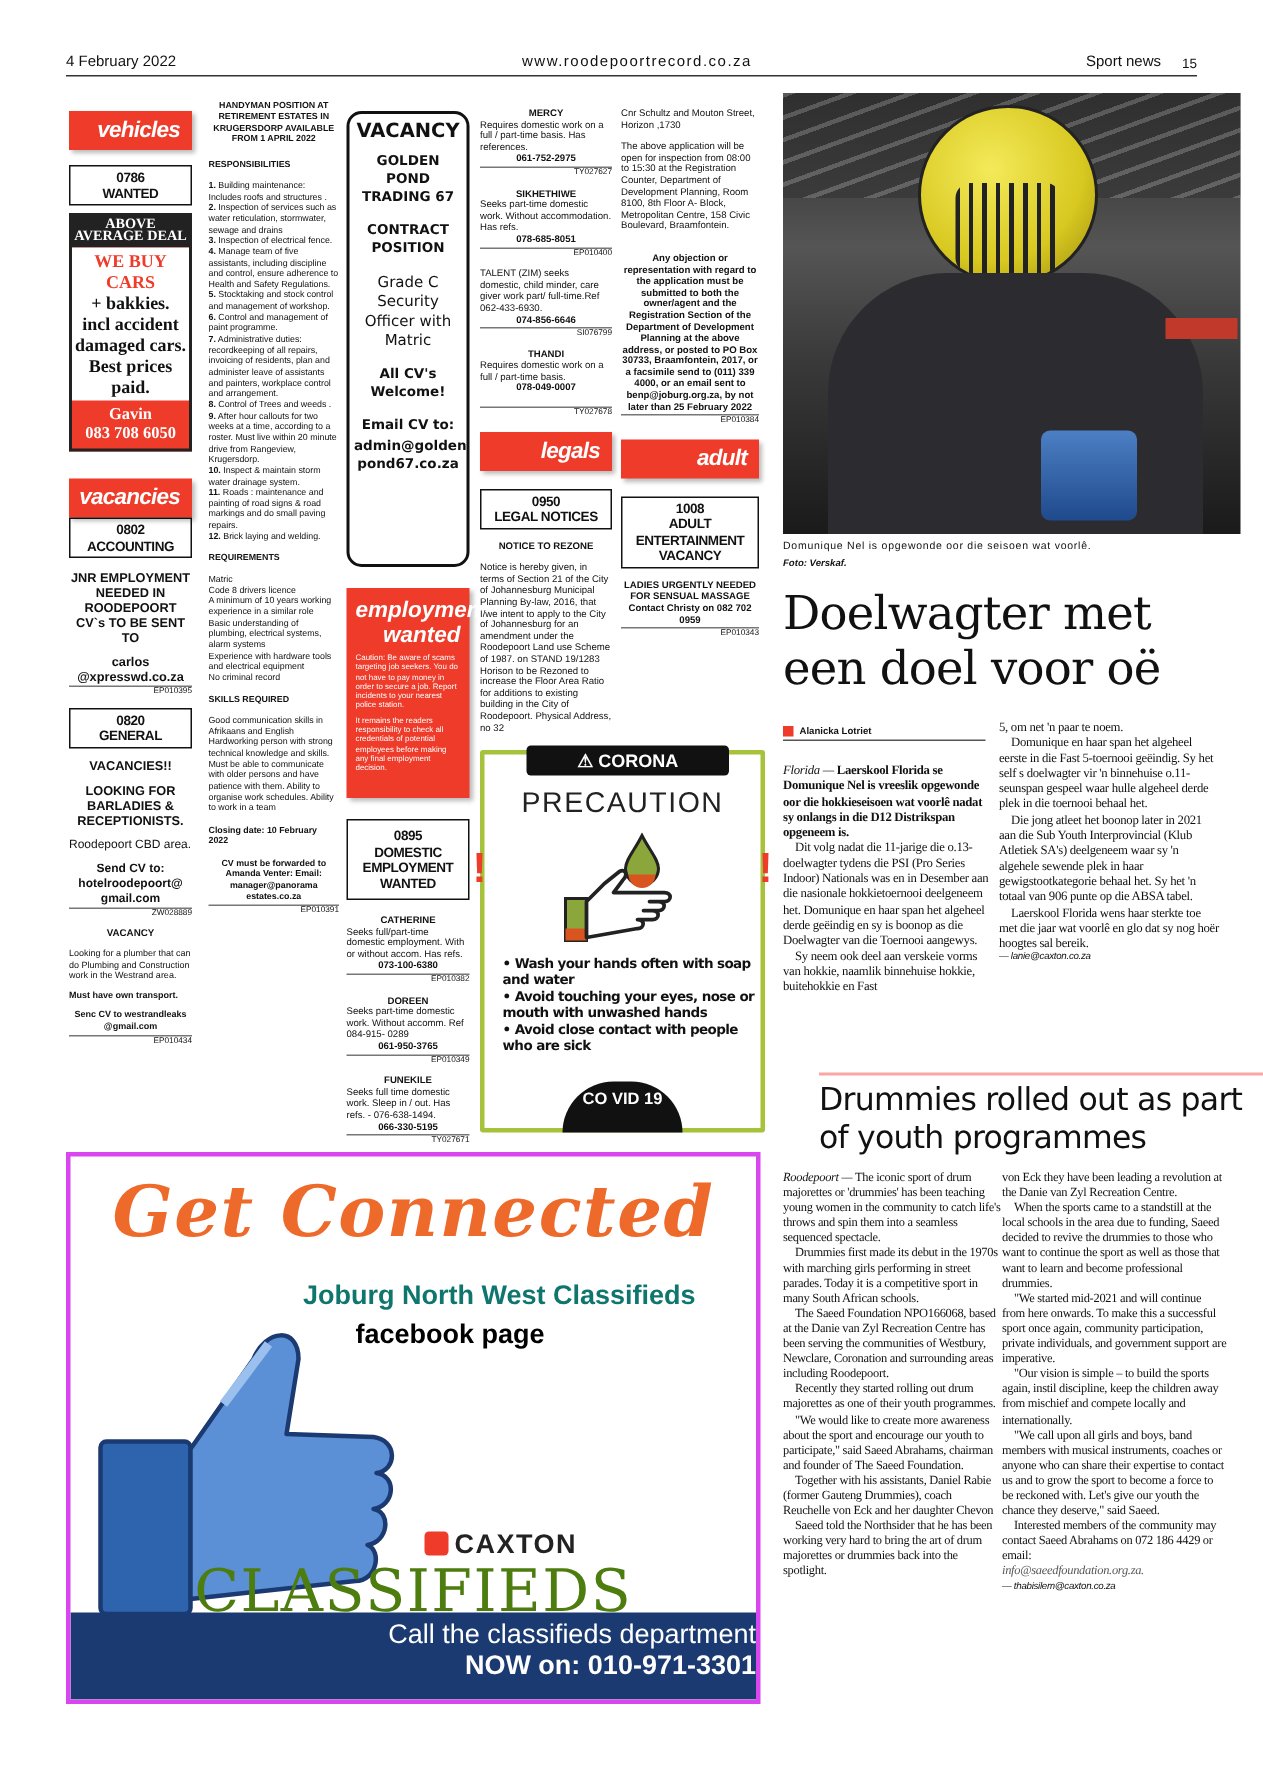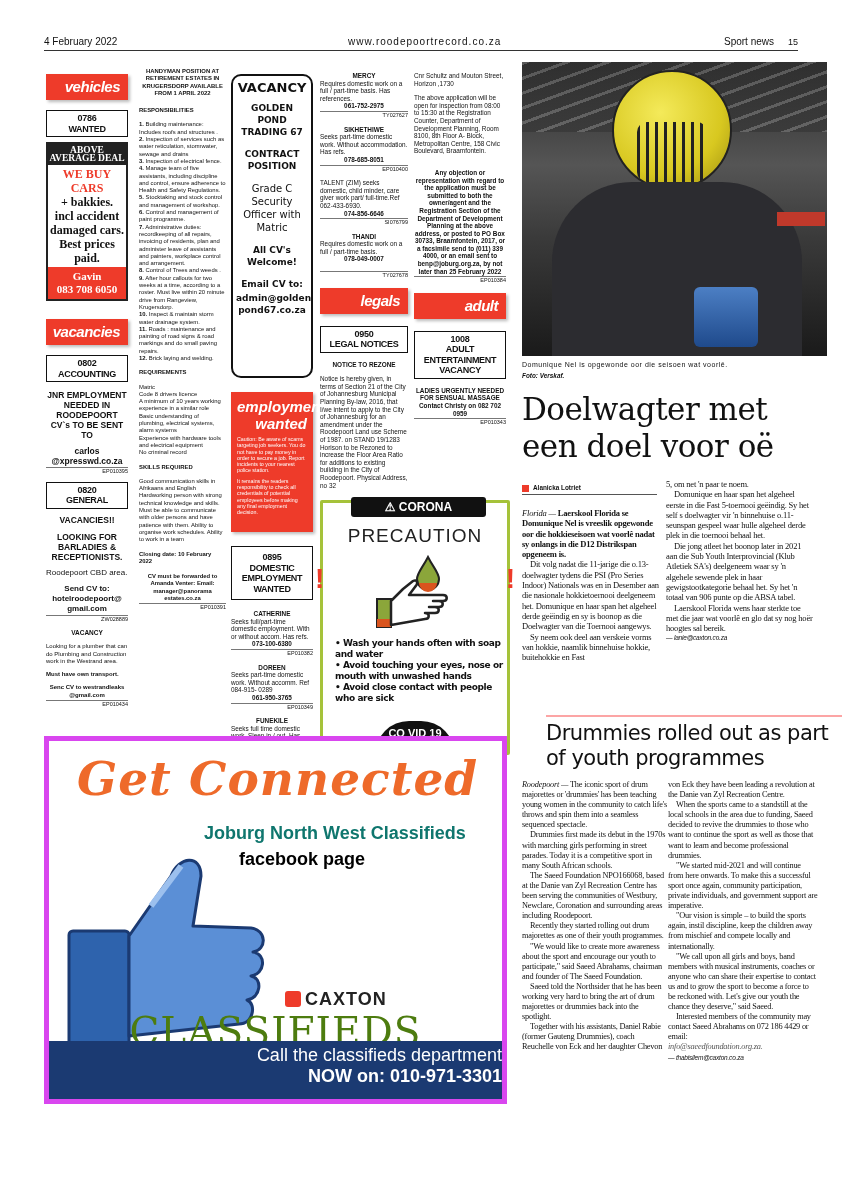--- a/index.html
+++ b/index.html
@@ -31,21 +31,21 @@
 .covid .badge{position:absolute;left:50%;bottom:-3px;transform:translateX(-50%);width:80px;height:34px;background:#111;border-radius:40px 40px 0 0;color:#fff;font-weight:bold;font-size:11px;text-align:center;line-height:11px;padding-top:7px}
 .excl{position:absolute;top:60px;color:#ee3b2a;font-weight:bold;font-size:28px}
 .photo{position:absolute;left:522px;top:62px;width:305px;height:294px;background:linear-gradient(180deg,#2a2a2a 0%,#555 35%,#3a3a3a 60%,#1a1a1a 100%);overflow:hidden}
 .headline{position:absolute;left:522px;top:391px;font-family:"DejaVu Serif",serif;font-size:31px;line-height:37px;color:#111;letter-spacing:-0.5px}
 .byline{position:absolute;left:522px;top:484px;width:135px;border-bottom:1px solid #555;font-size:6.4px;font-weight:bold;padding-bottom:2px}
 .byline .sq{display:inline-block;width:7px;height:7px;background:#ee3b2a;margin-right:4px;vertical-align:middle}
 .serifcol{position:absolute;font-family:"Liberation Serif",serif;font-size:8.5px;line-height:10.3px;text-align:left;letter-spacing:-0.2px}
 .serifcol p{text-indent:8px}
 .serifcol p.ni{text-indent:0}
 .h2{position:absolute;left:546px;top:715px;width:305px;font-family:"DejaVu Sans",sans-serif;font-size:21px;line-height:25px;border-top:2px solid #fca5a5;padding-top:4px;color:#111;letter-spacing:-0.5px}
-.gc{position:absolute;left:44px;top:736px;width:463px;height:368px;border:5px solid #d946ef;background:#fff;overflow:hidden}
+.gc{position:absolute;left:44px;top:768px;width:463px;height:368px;border:3px solid #d946ef;background:#fff;overflow:hidden}
 .gc .script{position:absolute;left:28px;top:10px;font-family:"DejaVu Serif",serif;font-style:italic;font-weight:bold;font-size:47px;color:#ee6a2a;letter-spacing:1px}
 .gc .l1{position:absolute;left:155px;top:82px;font-weight:bold;font-size:18px;color:#0f766e}
 .gc .l2{position:absolute;left:190px;top:108px;font-weight:bold;font-size:18px;color:#000000}
 .gc .caxton{position:absolute;left:236px;top:248px;font-size:18px;font-weight:bold;color:#222;letter-spacing:1px}
 .gc .cax-icon{display:inline-block;width:16px;height:16px;background:#ee3b2a;border-radius:3px;margin-right:4px;vertical-align:-2px}
 .gc .classi{position:absolute;left:0;width:100%;top:268px;text-align:center;font-family:"DejaVu Serif",serif;font-weight:normal;font-size:39px;color:#4d7c0f;letter-spacing:1px}
 .gc .bar{position:absolute;left:0;bottom:0;width:100%;height:58px;background:#1b3a72;color:#fff;text-align:right}
 .gc .bar .a{font-size:18px;padding-top:4px}
 .gc .bar .n{font-size:18px;font-weight:bold}
 </style>
@@ -72,21 +72,21 @@
       <div>incl accident</div>
       <div>damaged cars.</div>
       <div>Best prices paid.</div>
     </div>
     <div class="bot">
       <div>Gavin</div>
       <div>083 708 6050</div>
     </div>
   </div>
   <div class="redhead" style="margin-top:18px">vacancies</div>
-  <div class="catbox" style="margin-top:10px">
+  <div class="catbox" style="">
     <div>0802</div>
     <div>ACCOUNTING</div>
   </div>
   <div class="center b" style="margin-top:8px;font-size:8.5px;line-height:10px">JNR EMPLOYMENT NEEDED IN ROODEPOORT CV`s TO BE SENT TO</div>
   <div class="center b" style="margin-top:6px;font-size:8.5px;line-height:10px">carlos @xpresswd.co.za</div>
   <div class="ref">EP010395</div>
   <div class="catbox">
     <div>0820</div>
     <div>GENERAL</div>
   </div>
@@ -270,22 +270,22 @@
   <p class="ni" style="font-family:'Liberation Sans',sans-serif;font-style:italic;font-size:6.5px">— lanie@caxton.co.za</p>
 </div>
 
 <div class="h2">Drummies rolled out as part of youth programmes</div>
 <div class="serifcol" style="left:522px;top:780px;width:145px;font-size:8.3px;line-height:10.1px">
   <p class="ni"><i>Roodepoort —</i> <span>The iconic sport of drum majorettes or 'drummies' has been teaching young women in the community to catch life's throws and spin them into a seamless sequenced spectacle.</span></p>
   <p>Drummies first made its debut in the 1970s with marching girls performing in street parades. Today it is a competitive sport in many South African schools.</p>
   <p>The Saeed Foundation NPO166068, based at the Danie van Zyl Recreation Centre has been serving the communities of Westbury, Newclare, Coronation and surrounding areas including Roodepoort.</p>
   <p>Recently they started rolling out drum majorettes as one of their youth programmes.</p>
   <p>"We would like to create more awareness about the sport and encourage our youth to participate," said Saeed Abrahams, chairman and founder of The Saeed Foundation.</p>
+  <p>Together with his assistants, Daniel Rabie (former Gauteng Drummies), coach Reuchelle von Eck and her daughter Chevon</p>
   <p>Saeed told the Northsider that he has been working very hard to bring the art of drum majorettes or drummies back into the spotlight.</p>
-  <p>Together with his assistants, Daniel Rabie (former Gauteng Drummies), coach Reuchelle von Eck and her daughter Chevon</p>
 </div>
 <div class="serifcol" style="left:668px;top:780px;width:150px;font-size:8.3px;line-height:10.1px">
   <p class="ni">von Eck they have been leading a revolution at the Danie van Zyl Recreation Centre.</p>
   <p>When the sports came to a standstill at the local schools in the area due to funding, Saeed decided to revive the drummies to those who want to continue the sport as well as those that want to learn and become professional drummies.</p>
   <p>"We started mid-2021 and will continue from here onwards. To make this a successful sport once again, community participation, private individuals, and government support are imperative.</p>
   <p>"Our vision is simple – to build the sports again, instil discipline, keep the children away from mischief and compete locally and internationally.</p>
   <p>"We call upon all girls and boys, band members with musical instruments, coaches or anyone who can share their expertise to contact us and to grow the sport to become a force to be reckoned with. Let's give our youth the chance they deserve," said Saeed.</p>
   <p>Interested members of the community may contact Saeed Abrahams on 072 186 4429 or email:</p>
   <p class="ni" style="font-style:italic;color:#555">info@saeedfoundation.org.za.</p>
   <p class="ni" style="font-family:'Liberation Sans',sans-serif;font-style:italic;font-size:6.5px">— thabisilem@caxton.co.za</p>

